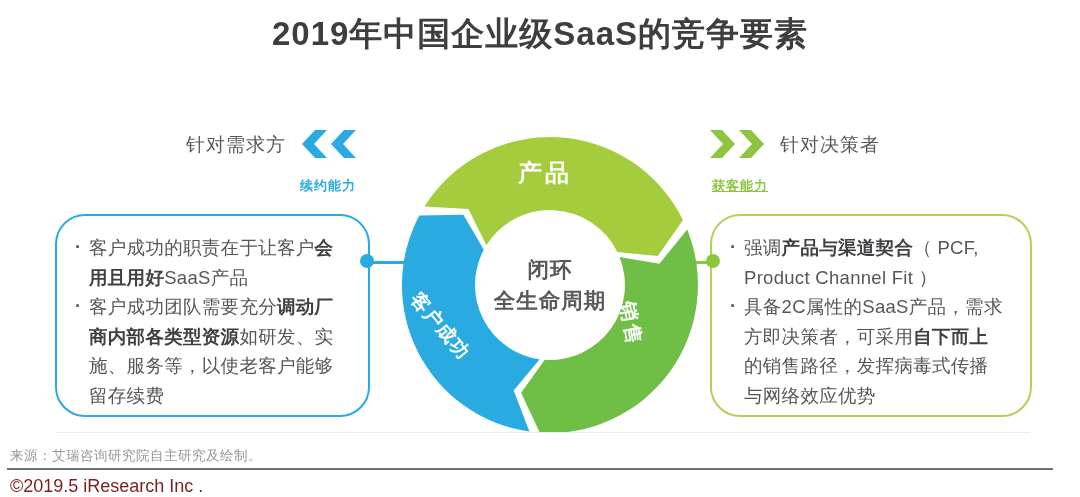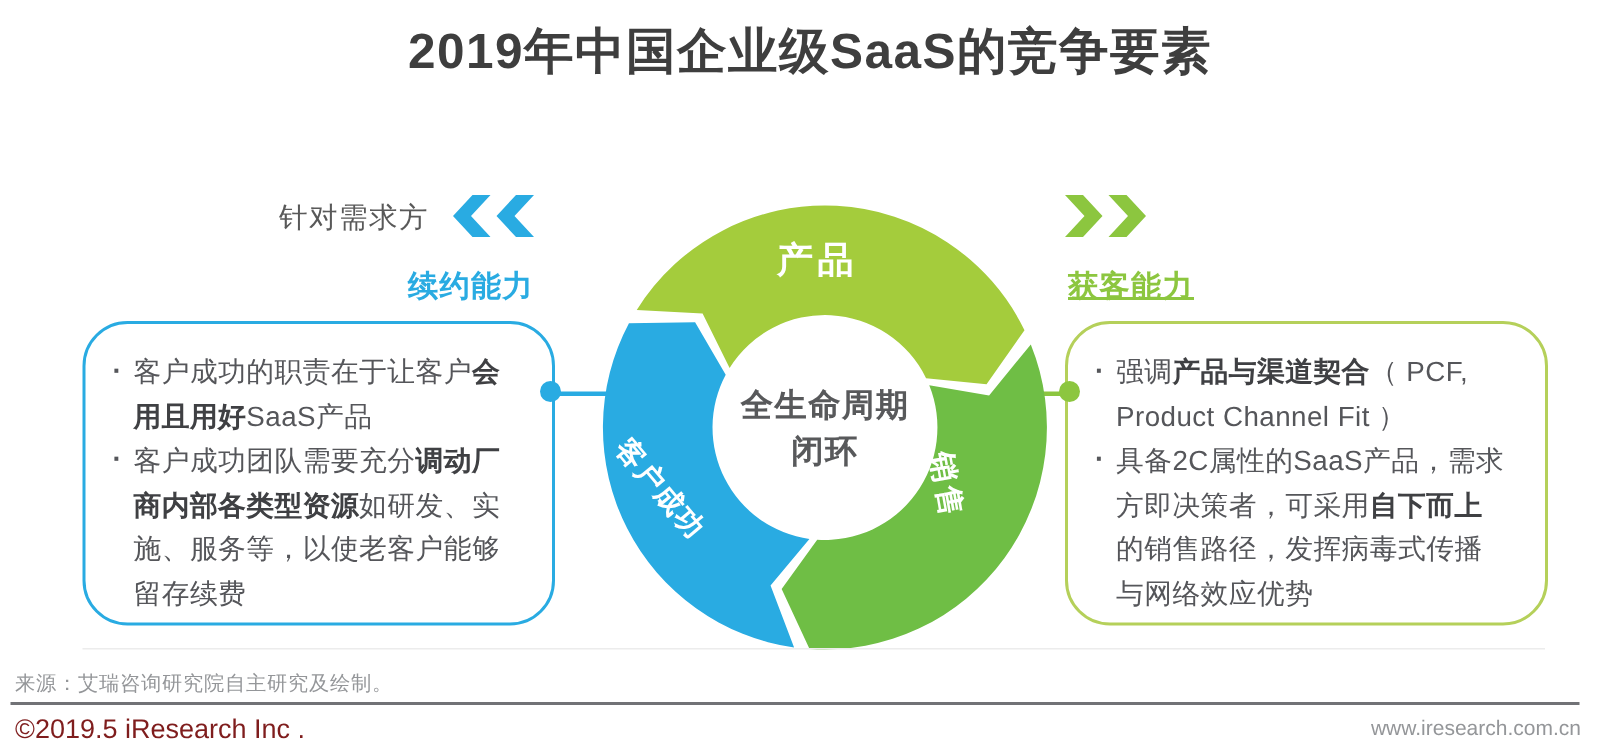--- a/index.html
+++ b/index.html
@@ -11,21 +11,21 @@
 
   .top-ability{position:absolute;top:99px;left:542px;transform:translateX(-50%);
                font-size:20px;font-weight:700;color:#8CC63F;letter-spacing:1px;}
 
   .tag-row{position:absolute;top:128px;display:flex;align-items:flex-end;gap:16px;height:30px;}
   .tag-row.left{left:186px;}
   .tag-row.right{left:706px;}
   .tag-label{font-size:19px;color:#595959;letter-spacing:1px;}
   .chevrons{display:block;}
 
-  .ability{position:absolute;top:177px;font-size:20px;font-weight:700;letter-spacing:1px;}
+  .ability{position:absolute;top:177px;font-size:13px;font-weight:700;letter-spacing:1px;}
   .ability.renewal{left:55px;width:315px;text-align:right;padding-right:14px;box-sizing:border-box;color:#29ABE2;}
   .ability.acquisition{left:712px;color:#8CC63F;text-decoration:underline;}
 
   .info-box{position:absolute;top:214px;height:203px;border-radius:30px;background:#fff;box-sizing:border-box;}
   .info-box.left{left:55px;width:315px;border:2.5px solid #29ABE2;}
   .info-box.right{left:710px;width:322px;border:2.5px solid #B5D05A;}
   .info-box ul{list-style:none;margin:0;padding:17px 24px 0 16px;}
   .info-box li{position:relative;padding-left:16px;font-size:18.5px;line-height:29.5px;
                color:#55565A;letter-spacing:0.3px;}
   .info-box .marker{position:absolute;left:2px;top:-1px;font-weight:700;color:#55565A;}
@@ -67,20 +67,21 @@
       <polygon points="25,0 13,0 0,14 13,28 25,28 12,14" fill="#29ABE2"></polygon>
       <polygon points="54,0 42,0 29,14 42,28 54,28 41,14" fill="#29ABE2"></polygon>
     </svg>
   </div>
 
   <div class="tag-row right">
     <svg class="chevrons" width="58" height="28" viewBox="0 0 58 28">
       <polygon points="4,0 16,0 29,14 16,28 4,28 17,14" fill="#8CC63F"></polygon>
       <polygon points="33,0 45,0 58,14 45,28 33,28 46,14" fill="#8CC63F"></polygon>
     </svg>
+    <span class="tag-label">针对决策者</span>
   </div>
 
   <div class="ability renewal">续约能力</div>
   <div class="ability acquisition">获客能力</div>
 
   <div class="info-box left">
     <ul>
       <li>
         <span class="marker">·</span>
         <span><span>客户成功的职责在于让客户</span><span class="b">会用且用好</span><span>SaaS产品</span></span>
@@ -114,23 +115,22 @@
     <path d="M -125.5,-78.4 A 148,148 0 0 1 133.0,-64.9 L 107.7,-28.9 L 67.4,-32.9 A 75,75 0 0 0 -63.6,-39.7 L -81.6,-76.0 Z" fill="#A4CC3C"></path>
     <path d="M 137.2,-55.4 A 148,148 0 0 1 -10.3,147.6 L -28.9,107.7 L -5.2,74.8 A 75,75 0 0 0 69.5,-28.1 L 109.4,-21.3 Z" fill="#6FBE45"></path>
     <path d="M -20.6,146.6 A 148,148 0 0 1 -130.7,-69.5 L -86.6,-70.2 L -66.2,-35.2 A 75,75 0 0 0 -10.4,74.3 L -36.3,105.4 Z" fill="#29ABE2"></path>
   </svg>
 
   <div class="ring-label product">产品</div>
   <div class="ring-label sales">销售</div>
   <div class="ring-label cs">客户成功</div>
 
   <div class="ring-center">
+    <div>闭环</div>
     <div>全生命周期</div>
-    <div>闭环</div>
   </div>
 
   <div class="faint-line"></div>
   <div class="source-note">来源：艾瑞咨询研究院自主研究及绘制。</div>
   <div class="footer-divider"></div>
   <div class="copyright">©2019.5 iResearch Inc .</div>
-  <div class="website">www.iresearch.com.cn</div>
 
 </div>
 
 </body></html>

